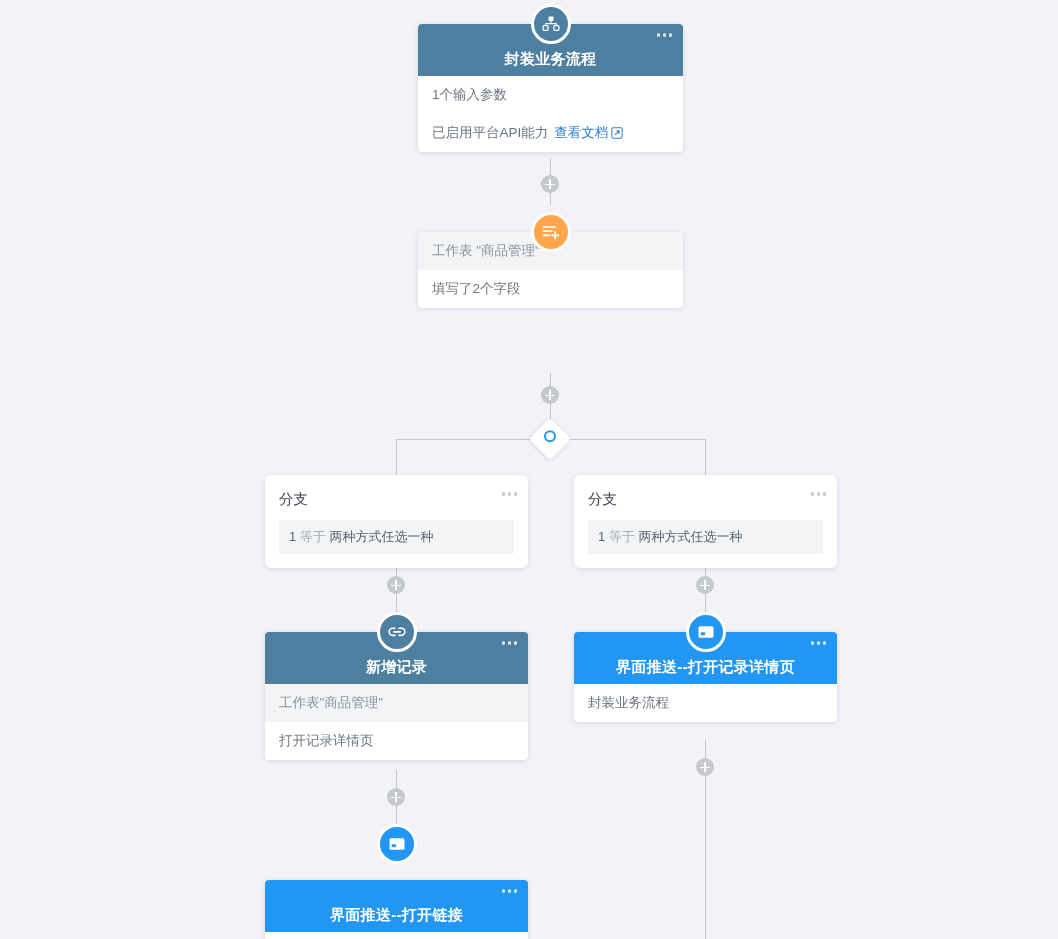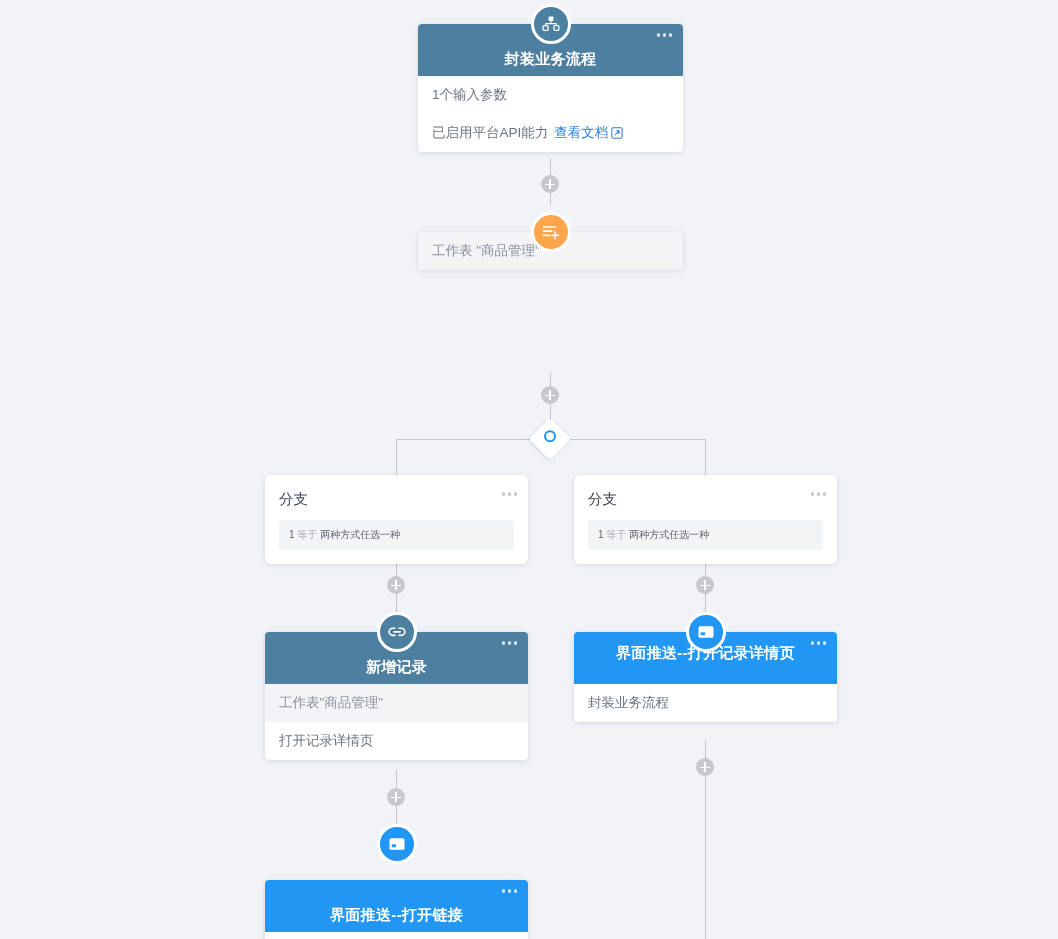--- a/index.html
+++ b/index.html
@@ -155,21 +155,21 @@
     font-size: 14.5px;
     color: #3d4353;
     font-weight: normal;
     padding: 15px 14px 11px 14px;
     position: relative;
   }
   .branch-cond {
     background: #f3f4f6;
     margin: 0 14px 14px 14px;
     padding: 8px 10px;
-    font-size: 10px;
+    font-size: 13px;
     color: #8a919e;
     border-radius: 2px;
     white-space: nowrap;
   }
   .branch-cond .val { color: #5b6170; }
   .branch-cond .op  { color: #a6acb8; }
 
   .doclink {
     color: #2f7fd8;
     text-decoration: none;
@@ -237,20 +237,21 @@
       <rect x="9" y="3" width="6" height="5.5" rx="1.2" fill="#ffffff"></rect>
       <rect x="2.5" y="14" width="6" height="5.5" rx="1.2" fill="none" stroke="#ffffff" stroke-width="1.5"></rect>
       <rect x="15.5" y="14" width="6" height="5.5" rx="1.2" fill="none" stroke="#ffffff" stroke-width="1.5"></rect>
       <path d="M12 8.5v3M5.5 11.5h13M5.5 11.5V14M18.5 11.5V14" stroke="#ffffff" stroke-width="1.4" fill="none"></path>
     </svg>
   </div>
 
   <div class="card" style="left:418px; top:232px; width:265px;">
     <div class="card-body">
       <div class="row shaded">工作表 "商品管理"</div>
+      <div class="row plain">填写了2个字段</div>
     </div>
   </div>
   <div class="bubble" style="left:531px; top:212px; background:#ffa64d;">
     <svg width="20" height="20" viewBox="0 0 24 24">
       <path d="M3 6h14M3 11h10M3 16h7" stroke="#ffffff" stroke-width="2" stroke-linecap="round"></path>
       <path d="M17 12v8M13 16h8" stroke="#ffffff" stroke-width="2" stroke-linecap="round"></path>
     </svg>
   </div>
 
   <div class="branch-card" style="left:265px; top:475px; width:263px;">
@@ -300,21 +301,21 @@
     </div>
   </div>
   <div class="bubble" style="left:377px; top:612px; background:#4d80a0;">
     <svg width="20" height="20" viewBox="0 0 24 24">
       <path d="M9.5 7.5H6.8A4.2 4.2 0 0 0 6.8 16h2.7M14.5 7.5h2.7a4.2 4.2 0 0 1 0 8.5h-2.7" stroke="#ffffff" stroke-width="1.9" fill="none" stroke-linecap="round"></path>
       <path d="M8.2 11.8h7.6" stroke="#ffffff" stroke-width="1.9" stroke-linecap="round"></path>
     </svg>
   </div>
 
   <div class="card" style="left:574px; top:632px; width:263px;">
-    <div class="card-head" style="background:#2196f3;align-items:center;">
+    <div class="card-head" style="background:#2196f3;">
       <div class="dots">
           <i></i>
           <i></i>
           <i></i>
         </div>
       <div class="card-title">界面推送--打开记录详情页</div>
     </div>
     <div class="card-body">
       <div class="row plain">封装业务流程</div>
     </div>

